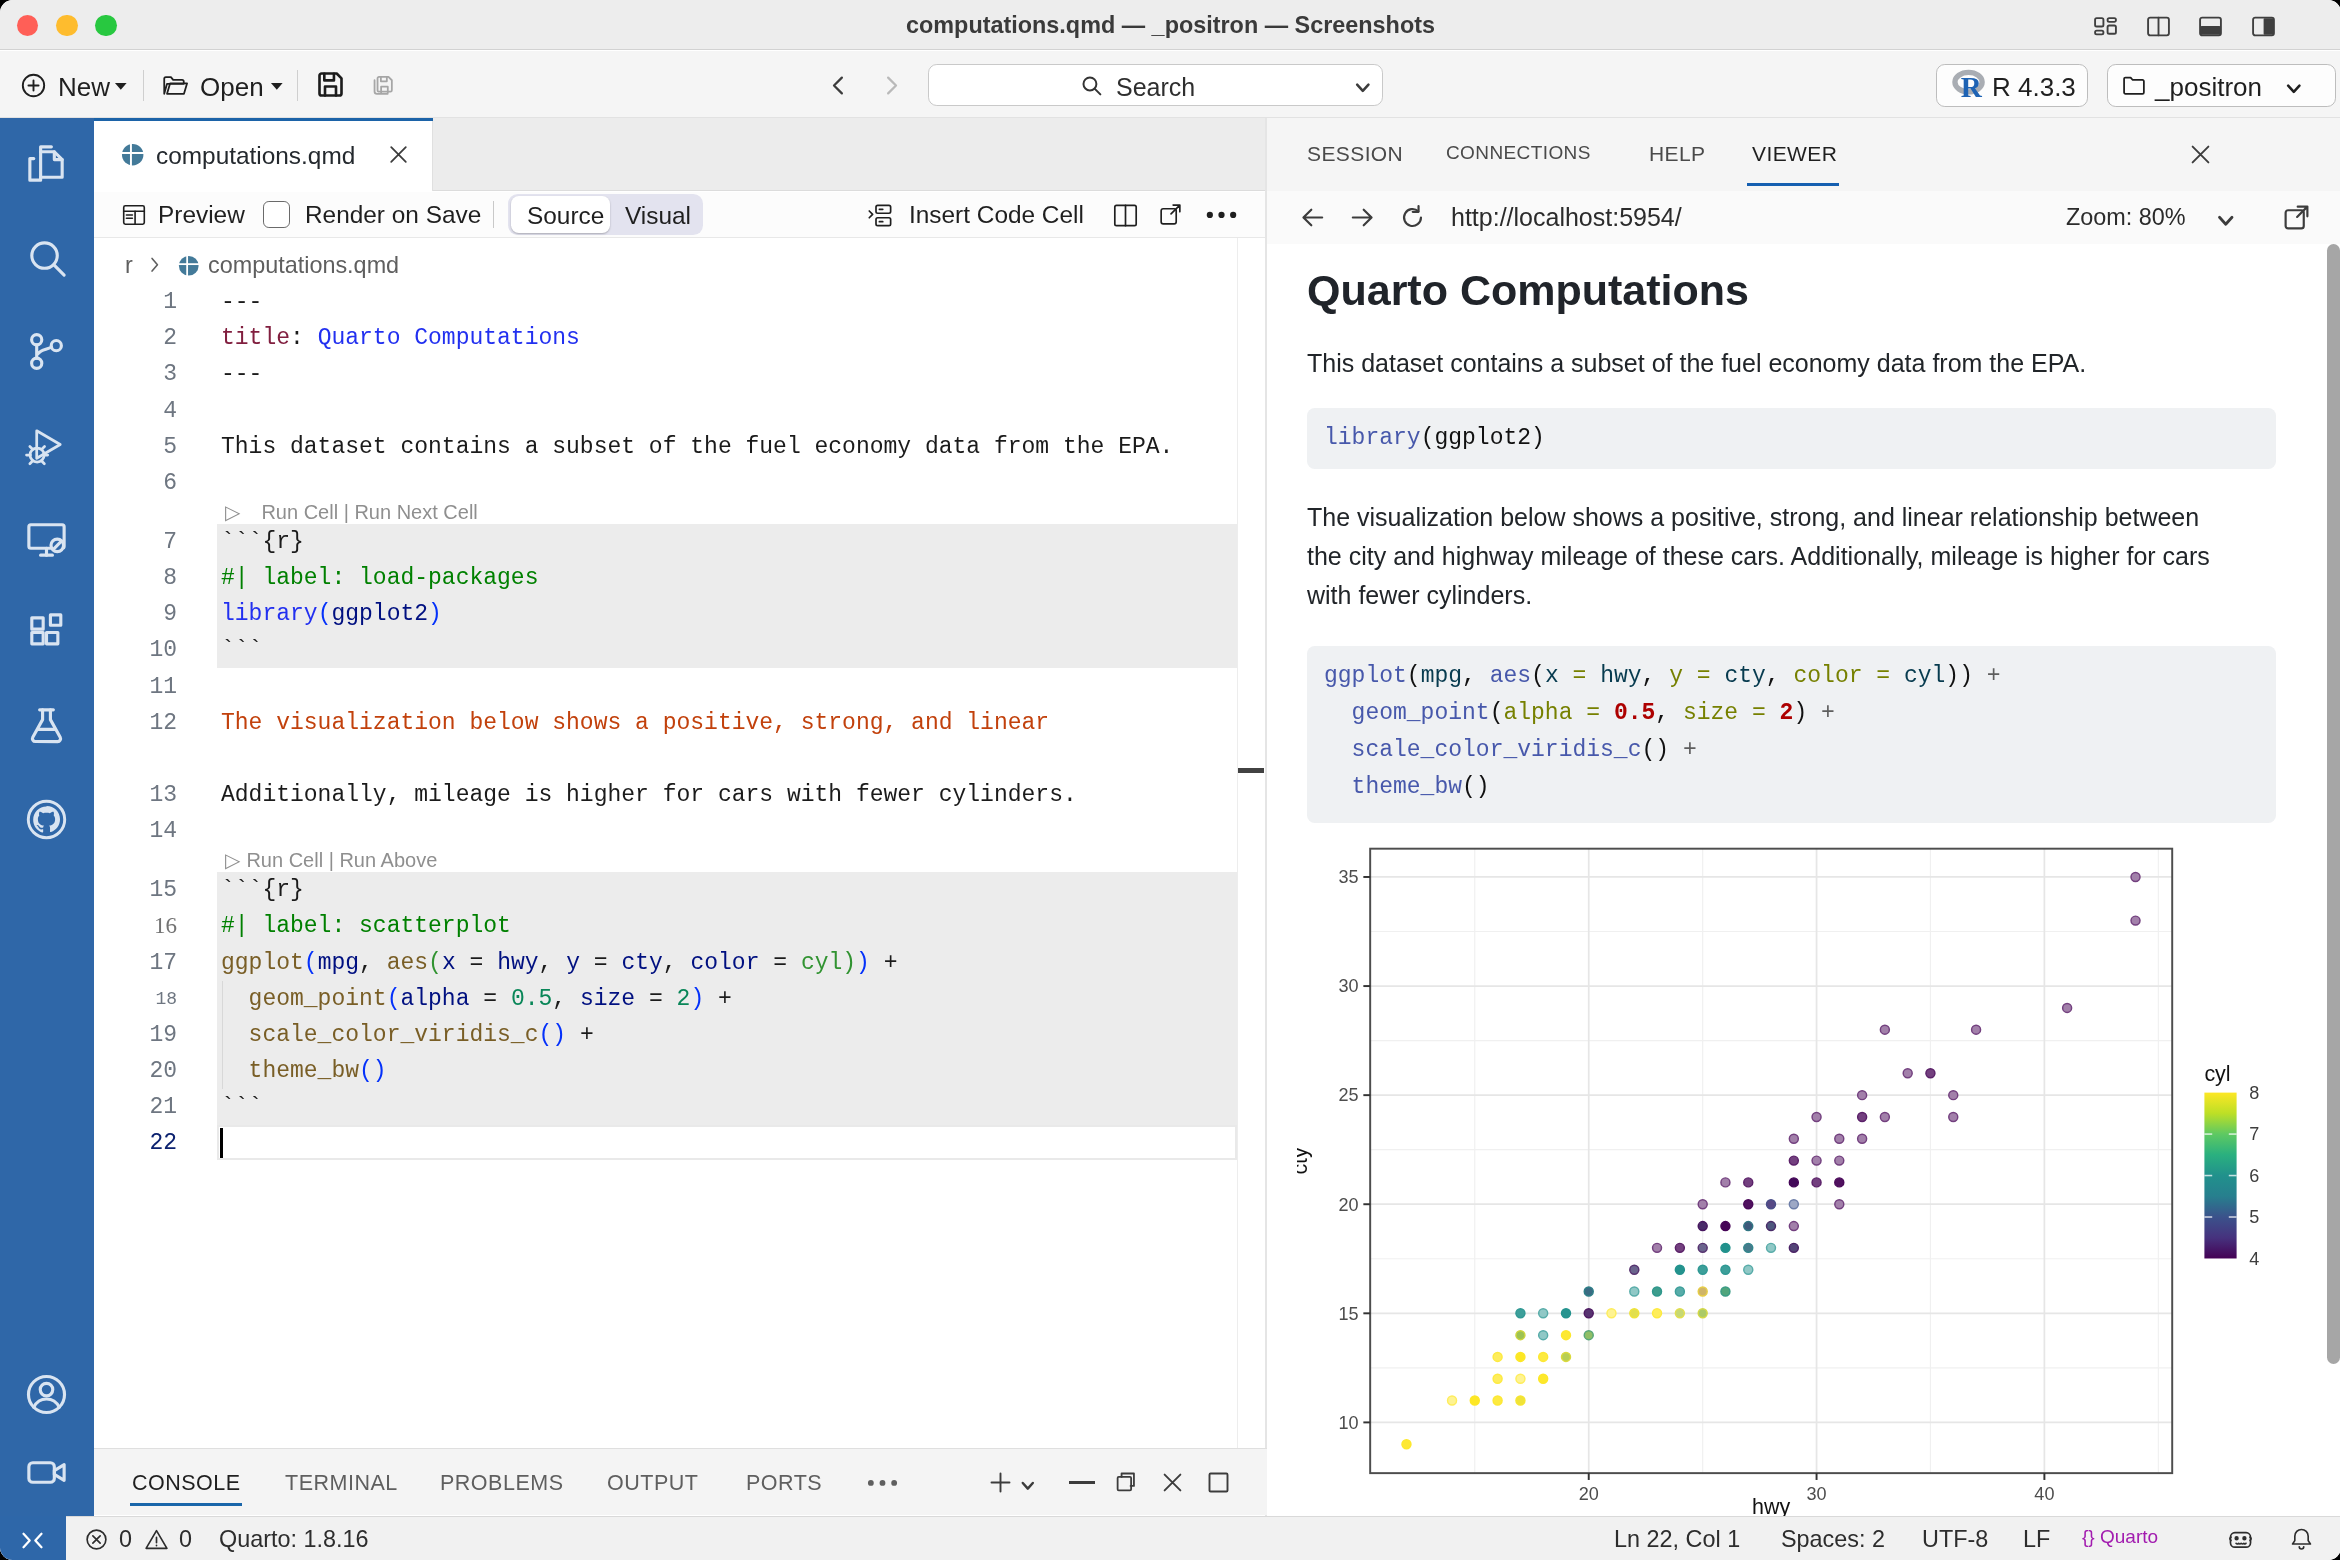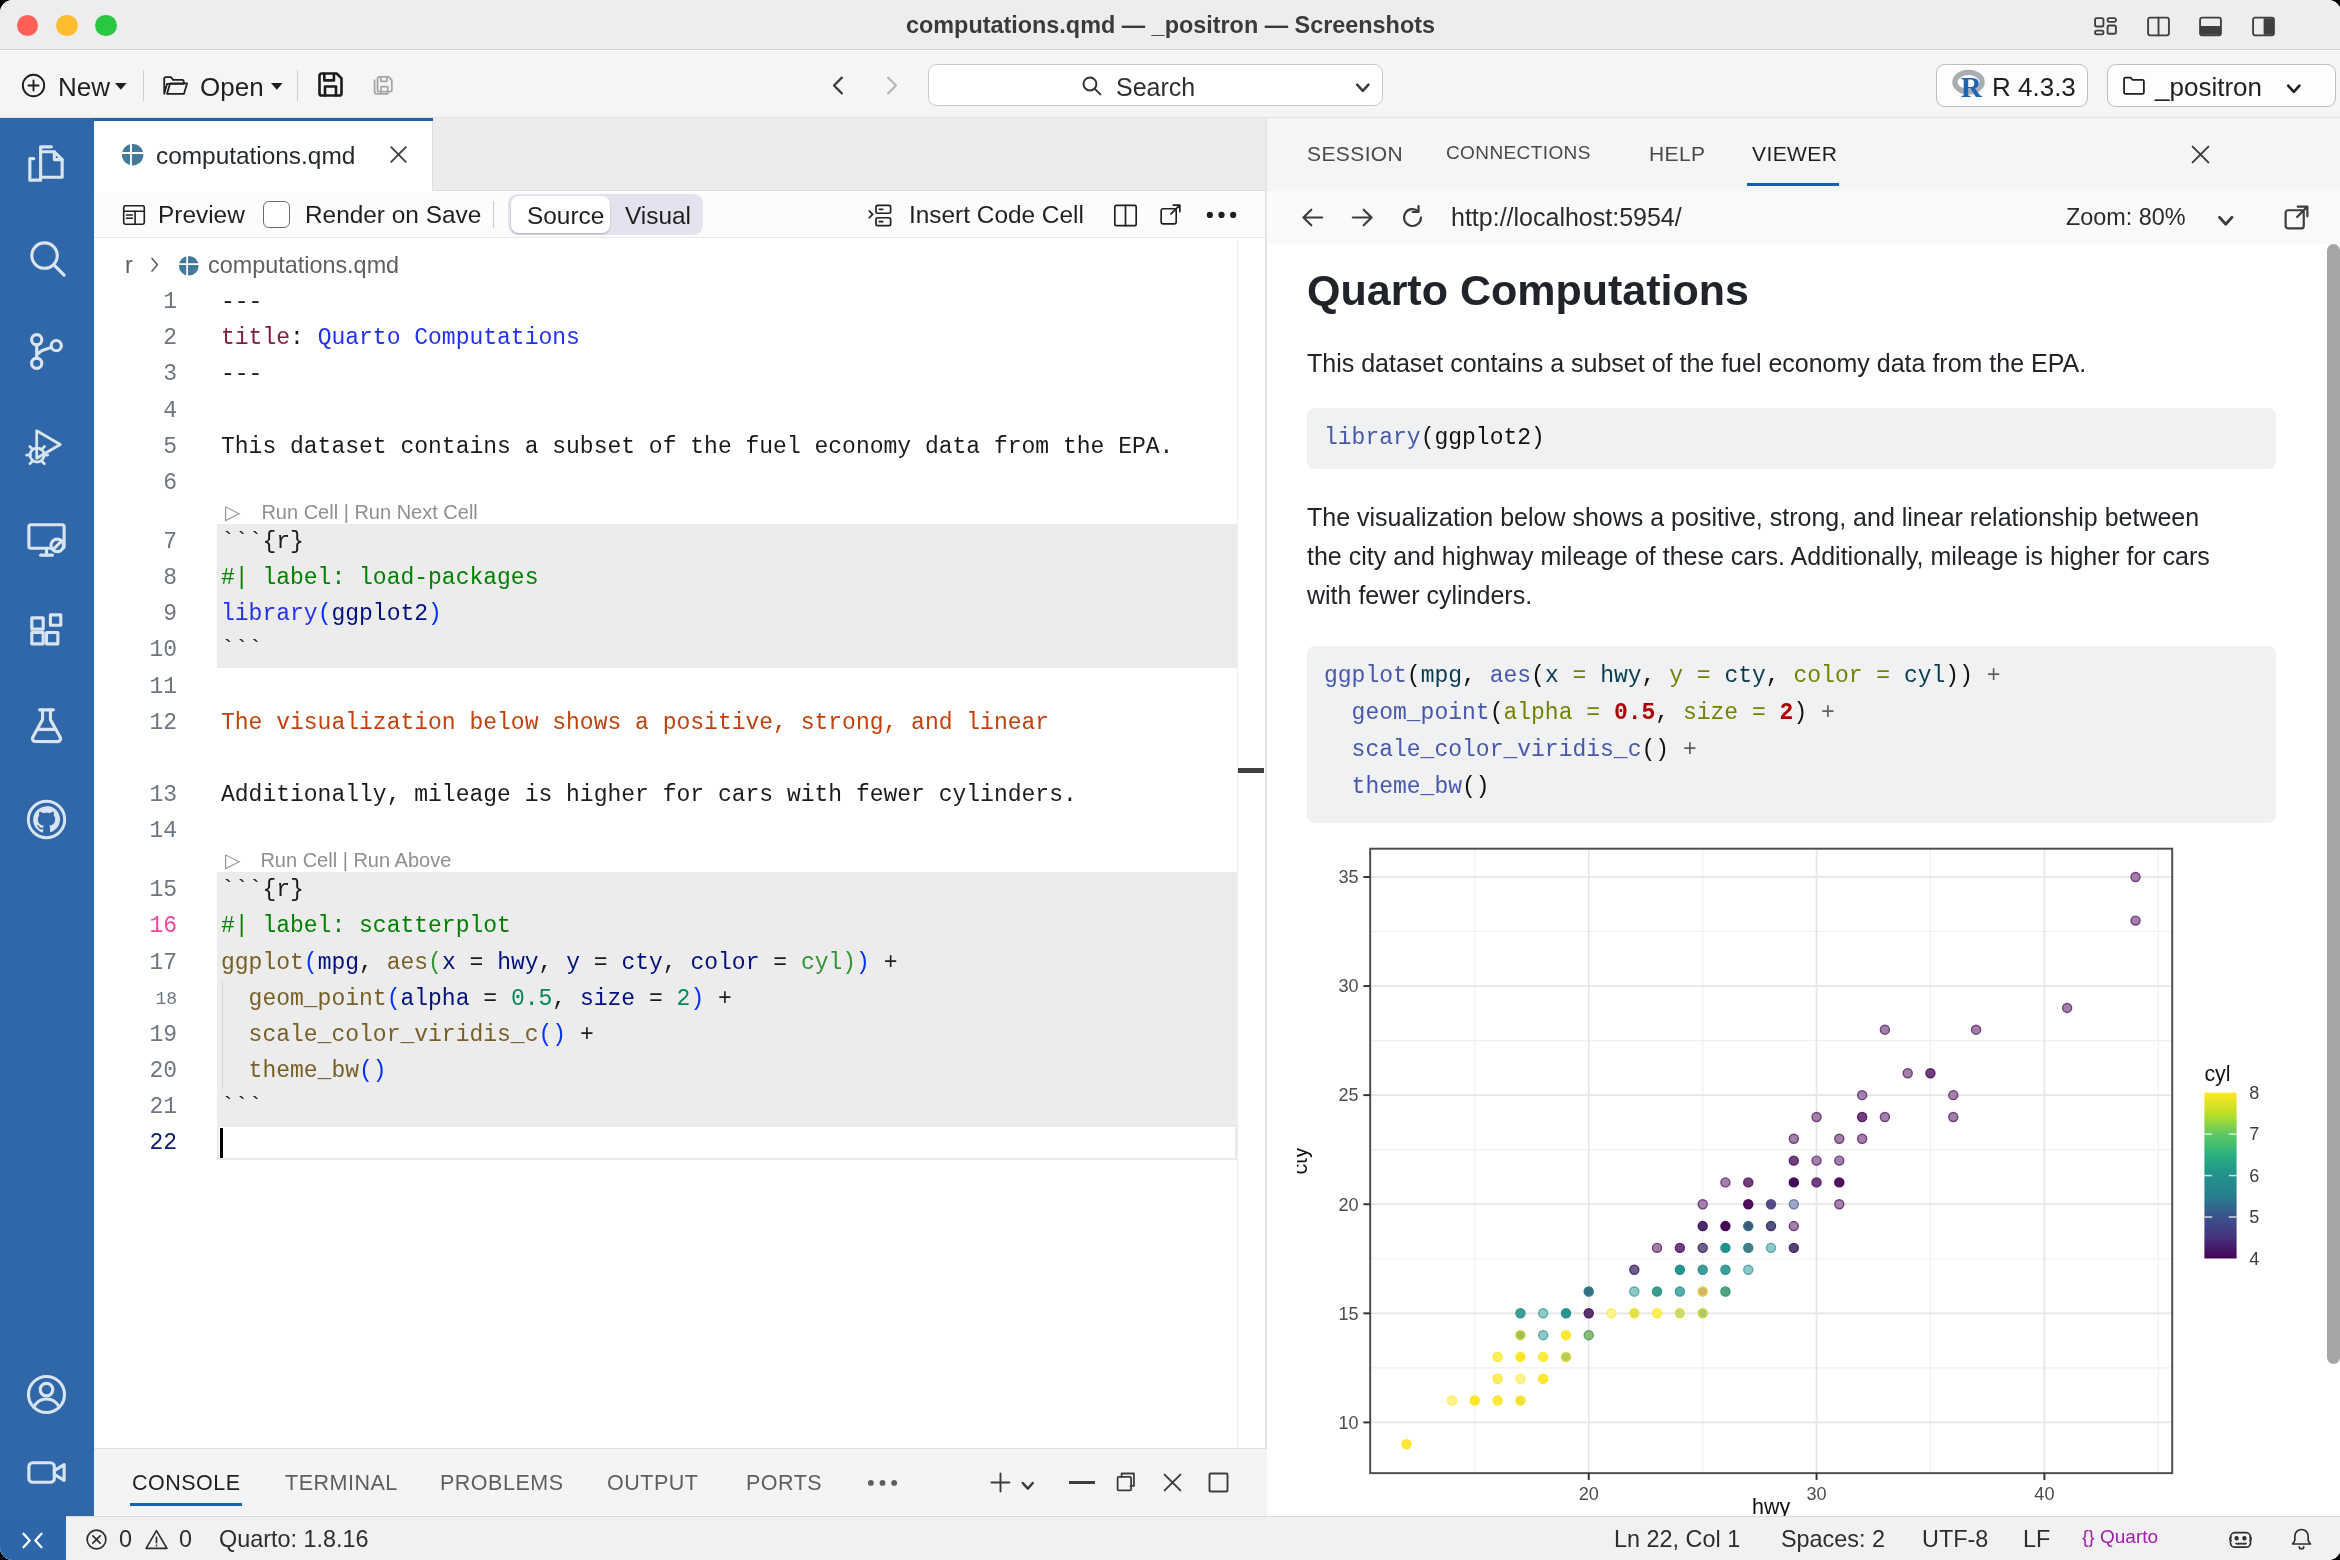--- a/index.html
+++ b/index.html
@@ -224,24 +224,24 @@
 <div style="position:absolute;left:94px;width:83px;top:632px;height:36px;line-height:36px;font-family:'Liberation Mono',monospace;font-size:23px;color:#6e7681;text-align:right;white-space:pre">10</div>
 <div style="position:absolute;left:221px;top:632px;height:36px;line-height:36px;font-family:'Liberation Mono',monospace;font-size:23px;color:#000;white-space:pre"><span style="color:#1b1b1b;">```</span></div>
 <div style="position:absolute;left:94px;width:83px;top:669px;height:36px;line-height:36px;font-family:'Liberation Mono',monospace;font-size:23px;color:#6e7681;text-align:right;white-space:pre">11</div>
 <div style="position:absolute;left:221px;top:669px;height:36px;line-height:36px;font-family:'Liberation Mono',monospace;font-size:23px;color:#000;white-space:pre"></div>
 <div style="position:absolute;left:94px;width:83px;top:705px;height:36px;line-height:36px;font-family:'Liberation Mono',monospace;font-size:23px;color:#6e7681;text-align:right;white-space:pre">12</div>
 <div style="position:absolute;left:221px;top:705px;height:36px;line-height:36px;font-family:'Liberation Mono',monospace;font-size:23px;color:#000;white-space:pre"><span style="color:#c2410c;">The visualization below shows a positive, strong, and linear</span></div>
 <div style="position:absolute;left:94px;width:83px;top:777px;height:36px;line-height:36px;font-family:'Liberation Mono',monospace;font-size:23px;color:#6e7681;text-align:right;white-space:pre">13</div>
 <div style="position:absolute;left:221px;top:777px;height:36px;line-height:36px;font-family:'Liberation Mono',monospace;font-size:23px;color:#000;white-space:pre"><span style="color:#1b1b1b;">Additionally, mileage is higher for cars with fewer cylinders.</span></div>
 <div style="position:absolute;left:94px;width:83px;top:813px;height:36px;line-height:36px;font-family:'Liberation Mono',monospace;font-size:23px;color:#6e7681;text-align:right;white-space:pre">14</div>
 <div style="position:absolute;left:221px;top:813px;height:36px;line-height:36px;font-family:'Liberation Mono',monospace;font-size:23px;color:#000;white-space:pre"></div>
-<div style="position:absolute;left:225px;top:849px;height:23.4px;line-height:23.4px;font-family:'Liberation Sans',sans-serif;font-size:20px;color:#8f8f8f;white-space:pre">▷<span style="margin-left:20px">Run Cell | Run Above</span></div>
+<div style="position:absolute;left:225px;top:849px;height:23.4px;line-height:23.4px;font-family:'Liberation Sans',sans-serif;font-size:20px;color:#8f8f8f;white-space:pre">▷<span style="margin-left:6px">Run Cell | Run Above</span></div>
 <div style="position:absolute;left:94px;width:83px;top:872px;height:36px;line-height:36px;font-family:'Liberation Mono',monospace;font-size:23px;color:#6e7681;text-align:right;white-space:pre">15</div>
 <div style="position:absolute;left:221px;top:872px;height:36px;line-height:36px;font-family:'Liberation Mono',monospace;font-size:23px;color:#000;white-space:pre"><span style="color:#1b1b1b;">```{r}</span></div>
-<div style="position:absolute;left:94px;width:83px;top:908px;height:36px;line-height:36px;font-family:Liberation Mono, monospace;font-size:23px;color:#ec4899;text-align:right;white-space:pre">16</div>
+<div style="position:absolute;left:94px;width:83px;top:908px;height:36px;line-height:36px;font-family:Liberation Serif, serif;font-size:23px;color:#737373;text-align:right;white-space:pre">16</div>
 <div style="position:absolute;left:221px;top:908px;height:36px;line-height:36px;font-family:'Liberation Mono',monospace;font-size:23px;color:#000;white-space:pre"><span style="color:#008000;">#| label: scatterplot</span></div>
 <div style="position:absolute;left:94px;width:83px;top:945px;height:36px;line-height:36px;font-family:'Liberation Mono',monospace;font-size:23px;color:#6e7681;text-align:right;white-space:pre">17</div>
 <div style="position:absolute;left:221px;top:945px;height:36px;line-height:36px;font-family:'Liberation Mono',monospace;font-size:23px;color:#000;white-space:pre"><span style="color:#795E26;">ggplot</span><span style="color:#0431fa;">(</span><span style="color:#001080;">mpg</span><span style="color:#1b1b1b;">, </span><span style="color:#795E26;">aes</span><span style="color:#319331;">(</span><span style="color:#001080;">x</span><span style="color:#1b1b1b;"> = </span><span style="color:#001080;">hwy</span><span style="color:#1b1b1b;">, </span><span style="color:#001080;">y</span><span style="color:#1b1b1b;"> = </span><span style="color:#001080;">cty</span><span style="color:#1b1b1b;">, </span><span style="color:#001080;">color</span><span style="color:#1b1b1b;"> = </span><span style="color:#319331;">cyl</span><span style="color:#319331;">)</span><span style="color:#0431fa;">)</span><span style="color:#1b1b1b;"> +</span></div>
 <div style="position:absolute;left:94px;width:83px;top:981px;height:36px;line-height:36px;font-family:'Liberation Mono',monospace;font-size:18px;color:#6e7681;text-align:right;white-space:pre">18</div>
 <div style="position:absolute;left:221px;top:981px;height:36px;line-height:36px;font-family:'Liberation Mono',monospace;font-size:23px;color:#000;white-space:pre"><span style="color:#795E26;">  geom_point</span><span style="color:#0431fa;">(</span><span style="color:#001080;">alpha</span><span style="color:#1b1b1b;"> = </span><span style="color:#098658;">0.5</span><span style="color:#1b1b1b;">, </span><span style="color:#001080;">size</span><span style="color:#1b1b1b;"> = </span><span style="color:#098658;">2</span><span style="color:#0431fa;">)</span><span style="color:#1b1b1b;"> +</span></div>
 <div style="position:absolute;left:94px;width:83px;top:1017px;height:36px;line-height:36px;font-family:'Liberation Mono',monospace;font-size:23px;color:#6e7681;text-align:right;white-space:pre">19</div>
 <div style="position:absolute;left:221px;top:1017px;height:36px;line-height:36px;font-family:'Liberation Mono',monospace;font-size:23px;color:#000;white-space:pre"><span style="color:#795E26;">  scale_color_viridis_c</span><span style="color:#0431fa;">(</span><span style="color:#0431fa;">)</span><span style="color:#1b1b1b;"> +</span></div>
 <div style="position:absolute;left:94px;width:83px;top:1053px;height:36px;line-height:36px;font-family:'Liberation Mono',monospace;font-size:23px;color:#6e7681;text-align:right;white-space:pre">20</div>
 <div style="position:absolute;left:221px;top:1053px;height:36px;line-height:36px;font-family:'Liberation Mono',monospace;font-size:23px;color:#000;white-space:pre"><span style="color:#795E26;">  theme_bw</span><span style="color:#0431fa;">(</span><span style="color:#0431fa;">)</span></div>
 <div style="position:absolute;left:94px;width:83px;top:1089px;height:36px;line-height:36px;font-family:'Liberation Mono',monospace;font-size:23px;color:#6e7681;text-align:right;white-space:pre">21</div>

